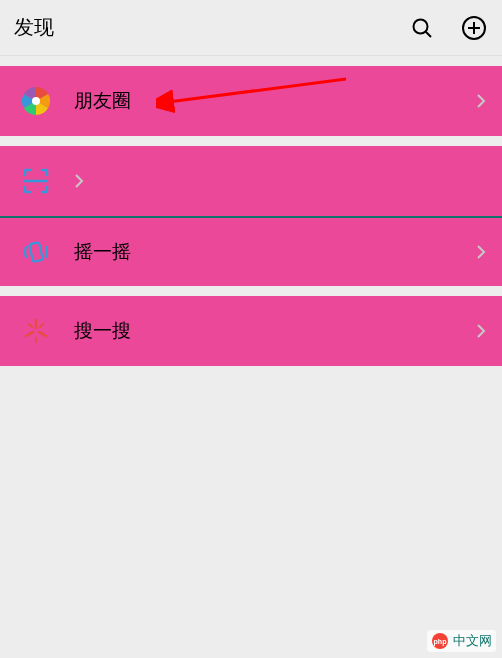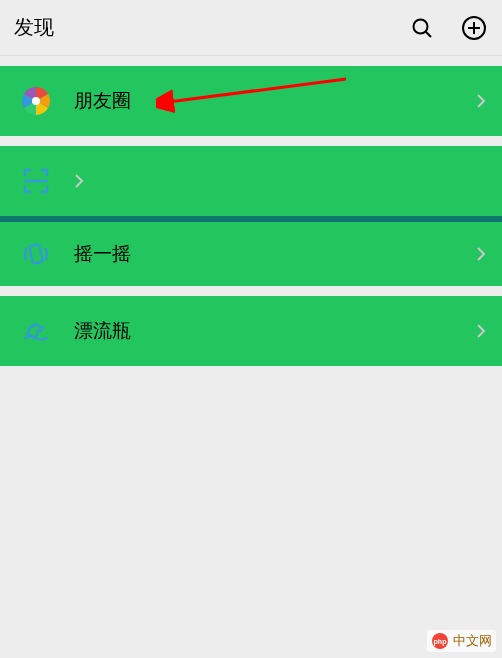--- a/index.html
+++ b/index.html
@@ -33,31 +33,31 @@
     }
     .header-icon {
       width: 28px;
       height: 28px;
       display: flex;
       align-items: center;
       justify-content: center;
       cursor: pointer;
     }
     .section {
-      background: #22c55e;
+      background: #ec4899;
       margin-top: 10px;
     }
     .section:first-of-type { margin-top: 10px; }
     .list-item {
       height: 70px;
       display: flex;
       align-items: center;
       padding: 0 16px 0 18px;
       cursor: pointer;
-      border-top: 6px solid #0f766e;
+      border-top: 2px solid #0f766e;
       position: relative;
     }
     .list-item:first-child { border-top: none; }
     .item-icon {
       width: 36px;
       height: 36px;
       display: flex;
       align-items: center;
       justify-content: center;
       margin-right: 20px;
@@ -81,21 +81,21 @@
       position: absolute;
       right: 6px;
       bottom: 6px;
       display: flex;
       align-items: center;
       gap: 4px;
       background: rgba(255,255,255,0.7);
       padding: 2px 4px;
       border-radius: 3px;
       font-size: 13px;
-      color: #a16207;
+      color: #0f766e;
     }
     .watermark-logo {
       width: 18px;
       height: 18px;
       display: flex;
       align-items: center;
       justify-content: center;
     }
   </style>
 </head>
@@ -166,35 +166,39 @@
       </svg>
     </div>
     <div class="item-label">摇一摇</div>
     <svg class="chevron" width="10" height="16" viewBox="0 0 10 16" fill="none" stroke="#c8c8c8" stroke-width="2">
         <polyline points="2,2 8,8 2,14"></polyline>
       </svg>
   </div>
 </div>
 
 <div class="section">
-</div>
-
-<div class="section">
-  <div class="list-item">
-    <div class="item-icon">
-      <svg width="30" height="30" viewBox="0 0 30 30" fill="none" stroke="#3498db" stroke-width="2" stroke-linecap="round" stroke-linejoin="round">
-        <path d="M6,18 L10,10 L12,11 L14,8 L22,12 L20,15 L18,14 L14,22 Z"></path>
-        <path d="M4,22 Q10,19 15,22 Q20,25 26,22"></path>
-      </svg>
-    </div>
-    <div class="item-label">漂流瓶</div>
-    <svg class="chevron" width="10" height="16" viewBox="0 0 10 16" fill="none" stroke="#c8c8c8" stroke-width="2">
-        <polyline points="2,2 8,8 2,14"></polyline>
-      </svg>
-  </div>
+  <div class="list-item">
+    <div class="item-icon">
+      <svg width="30" height="30" viewBox="0 0 30 30" fill="none" stroke="#e74c3c" stroke-width="2.5" stroke-linecap="round">
+        <line x1="15" y1="4" x2="15" y2="12"></line>
+        <line x1="5" y1="20" x2="12" y2="16"></line>
+        <line x1="25" y1="20" x2="18" y2="16"></line>
+        <line x1="8" y1="8" x2="11" y2="11" stroke-width="1.8"></line>
+        <line x1="22" y1="8" x2="19" y2="11" stroke-width="1.8"></line>
+        <line x1="15" y1="26" x2="15" y2="22" stroke-width="1.8"></line>
+      </svg>
+    </div>
+    <div class="item-label">搜一搜</div>
+    <svg class="chevron" width="10" height="16" viewBox="0 0 10 16" fill="none" stroke="#c8c8c8" stroke-width="2">
+        <polyline points="2,2 8,8 2,14"></polyline>
+      </svg>
+  </div>
+</div>
+
+<div class="section">
 </div>
 
 <svg class="arrow-overlay" width="200" height="60" viewBox="0 0 200 60">
   <defs>
     <marker id="arrowhead" markerWidth="10" markerHeight="8" refX="2" refY="4" orient="auto">
       <polygon points="0 0, 10 4, 0 8" fill="#ff0000"></polygon>
     </marker>
   </defs>
   <line x1="190" y1="5" x2="12" y2="28" stroke="#ff0000" stroke-width="3" marker-end="url(#arrowhead)"></line>
 </svg>

